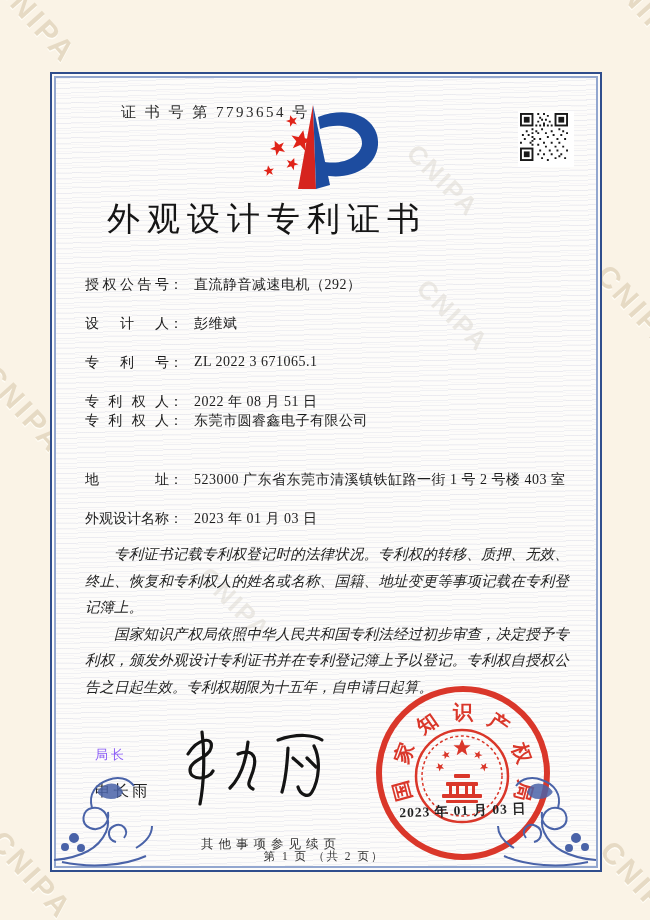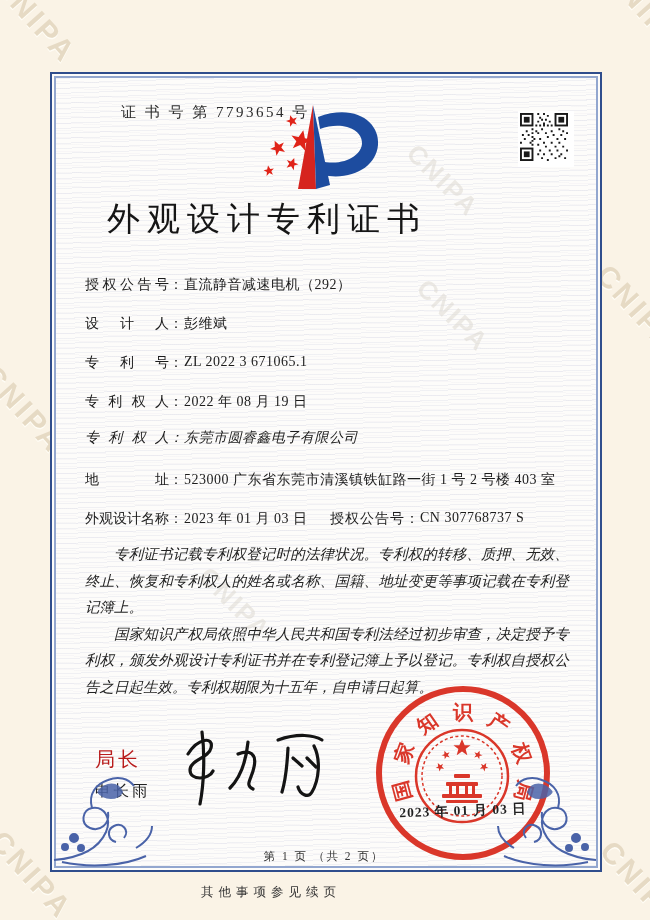--- a/index.html
+++ b/index.html
@@ -41,31 +41,31 @@
     position:absolute;left:50px;top:197px;width:434px;text-align:center;
     font-size:33px;font-weight:normal;letter-spacing:7px;color:#161616;
   }
   
   .field-row{position:absolute;left:85px;width:482px;height:22px;font-size:14px;}
   .flabel{
     display:inline-block;width:84px;white-space:nowrap;
     text-align:justify;text-align-last:justify;vertical-align:top;
   }
   .fcolon{display:inline-block;vertical-align:top;}
-  .fvalue{display:inline-block;margin-left:1px;vertical-align:top;letter-spacing:.5px;white-space:nowrap;}
+  .fvalue{display:inline-block;margin-left:11px;vertical-align:top;letter-spacing:.5px;white-space:nowrap;}
   .grp2{position:absolute;left:245px;top:0;white-space:nowrap;}
   .grp2 .flabel2{letter-spacing:1px;}
   
   .paras{position:absolute;left:85px;top:541px;width:484px;}
   .paras p{
     margin:0;font-size:14.5px;line-height:26.5px;text-indent:2em;
     text-align:justify;font-style:italic;color:#222;
   }
   
-  .officer-title{position:absolute;left:95px;top:746px;font-size:20px;letter-spacing:3px;color:#b91c1c;}
+  .officer-title{position:absolute;left:95px;top:746px;font-size:13px;letter-spacing:3px;color:#8b5cf6;}
   .officer-name{position:absolute;left:95px;top:781px;font-size:15.5px;letter-spacing:3px;color:#222;}
   .sig{position:absolute;left:160px;top:724px;width:190px;height:88px;}
   
   .seal{position:absolute;left:376px;top:686px;width:174px;height:174px;opacity:.93;}
   .seal-ring{position:absolute;left:0;top:0;right:0;bottom:0;border:6px solid #d8291b;border-radius:50%;}
   .seal-arc span{
     position:absolute;width:24px;height:26px;text-align:center;
     font-size:20px;font-weight:bold;color:#d8291b;line-height:26px;
     font-family:"Liberation Serif",serif;
   }
@@ -74,21 +74,21 @@
     position:absolute;left:6px;top:116px;width:162px;text-align:center;
     font-size:13.5px;color:#111;letter-spacing:1px;transform:rotate(-2deg);
     font-weight:bold;
   }
   
   .flourish{position:absolute;width:150px;height:126px;}
   .flourish.left{left:46px;top:742px;}
   .flourish.right{left:454px;top:742px;transform:scaleX(-1);}
   
   .page-info{position:absolute;left:50px;top:849px;width:548px;text-align:center;font-size:11.5px;letter-spacing:2px;color:#333;}
-  .continued{position:absolute;left:0;top:884px;width:542px;text-align:center;font-size:12.5px;letter-spacing:5px;color:#333;}
+  .continued{position:absolute;left:0;top:836px;width:542px;text-align:center;font-size:12.5px;letter-spacing:5px;color:#333;}
 </style>
 </head>
 <body>
 
 <div class="wm" style="left:-18px;top:2px;">CNIPA</div>
 <div class="wm" style="left:592px;top:-8px;">CNIPA</div>
 <div class="wm" style="left:-30px;top:392px;">CNIPA</div>
 <div class="wm" style="left:584px;top:292px;">CNIPA</div>
 <div class="wm" style="left:-22px;top:858px;">CNIPA</div>
 <div class="wm" style="left:588px;top:868px;">CNIPA</div>
@@ -145,33 +145,30 @@
 <div class="field-row" style="top:276px;">
   <span class="flabel">授权公告号</span><span class="fcolon">：</span><span class="fvalue">直流静音减速电机（292）</span>
 </div>
 <div class="field-row" style="top:315px;text-decoration:underline;">
   <span class="flabel">设计人</span><span class="fcolon">：</span><span class="fvalue">彭维斌</span>
 </div>
 <div class="field-row" style="top:354px;">
   <span class="flabel">专利号</span><span class="fcolon">：</span><span class="fvalue">ZL 2022 3 671065.1</span>
 </div>
 <div class="field-row" style="top:393px;">
-  <span class="flabel">专利权人</span><span class="fcolon">：</span><span class="fvalue">2022 年 08 月 19 日</span>
-</div>
-<div class="field-row" style="top:429px;font-style:italic;">
+  <span class="flabel">专利权人</span><span class="fcolon">：</span><span class="fvalue">2022 年 08 月 51 日</span>
+</div>
+<div class="field-row" style="top:412px;">
   <span class="flabel">专利权人</span><span class="fcolon">：</span><span class="fvalue">东莞市圆睿鑫电子有限公司</span>
 </div>
 <div class="field-row" style="top:471px;text-decoration:underline;">
   <span class="flabel">地址</span><span class="fcolon">：</span><span class="fvalue">523000 广东省东莞市清溪镇铁缸路一街 1 号 2 号楼 403 室</span>
 </div>
 <div class="field-row" style="top:510px;">
   <span class="flabel">外观设计名称</span><span class="fcolon">：</span><span class="fvalue">2023 年 01 月 03 日</span>
-  <span class="grp2">
-    <span class="flabel2">授权公告号</span><span class="fcolon">：</span><span class="fvalue">CN 307768737 S</span>
-  </span>
 </div>
 
 <div class="paras">
   <p>专利证书记载专利权登记时的法律状况。专利权的转移、质押、无效、终止、恢复和专利权人的姓名或名称、国籍、地址变更等事项记载在专利登记簿上。</p>
   <p>国家知识产权局依照中华人民共和国专利法经过初步审查，决定授予专利权，颁发外观设计专利证书并在专利登记簿上予以登记。专利权自授权公告之日起生效。专利权期限为十五年，自申请日起算。</p>
 </div>
 
 <div class="officer-title">局长</div>
 <div class="officer-name">申长雨</div>
 <div class="sig">

